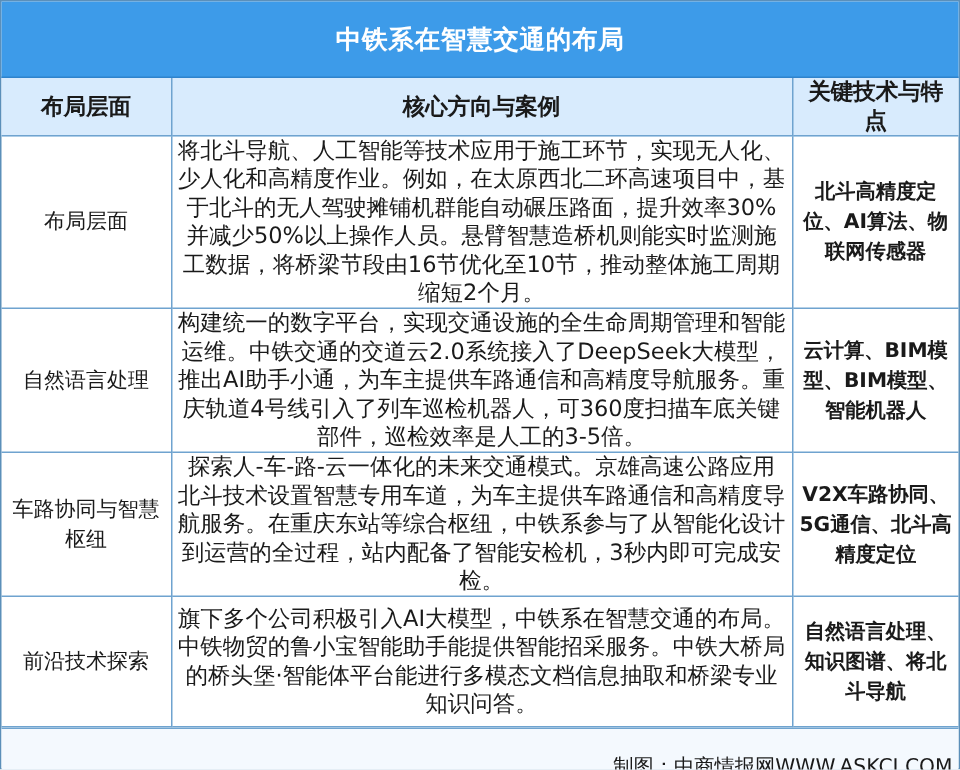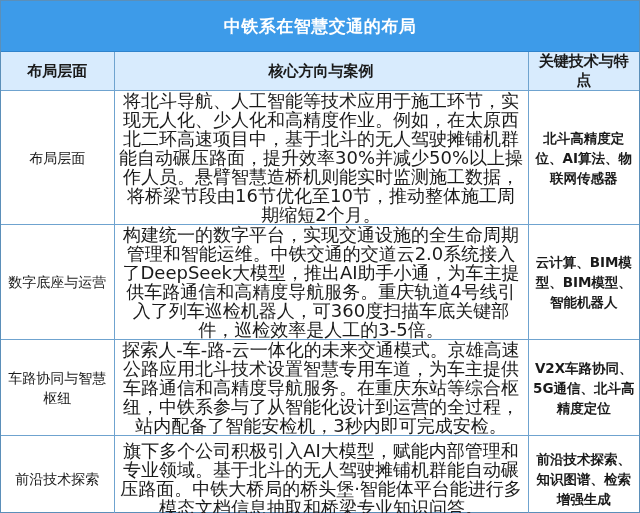--- a/index.html
+++ b/index.html
@@ -21,21 +21,21 @@
       border: 1px solid #6fa3cf; padding: 0 4px; text-align: center; vertical-align: middle;
       color: #1a1a1a; box-sizing: border-box;
     }
     table.grid tr:first-child th { border-top: none; }
     table.grid th:first-child, table.grid td:first-child { border-left: none; }
     table.grid th:last-child, table.grid td:last-child { border-right: none; }
     th.hdr {
       background: #d8ebfd; height: 37px; font-size: 15px; font-weight: bold; color: #111;
     }
     td.layer { font-size: 14px; line-height: 20px; }
-    td.desc { font-size: 18px; line-height: 19px; padding: 0 6px; text-align: center; }
+    td.desc { font-size: 15px; line-height: 19px; padding: 0 6px; text-align: center; }
     td.tech { font-size: 13.5px; line-height: 20px; font-weight: bold; }
     tr.r1 td { height: 98px; }
     tr.r2 td { height: 96px; }
     tr.r3 td { height: 93px; }
     tr.r4 td { height: 87px; }
     .caption {
       height: 50px; background: #f4f9fe; display: flex; align-items: center; justify-content: flex-end;
       padding-right: 4px; font-size: 13.5px; color: #1a1a1a; box-sizing: border-box;
       border-top: 1px solid #6fa3cf;
     }
@@ -57,31 +57,31 @@
       <th class="hdr">布局层面</th>
       <th class="hdr">核心方向与案例</th>
       <th class="hdr">关键技术与特点</th>
     </tr>
     <tr class="r1">
       <td class="layer">布局层面</td>
       <td class="desc">将北斗导航、人工智能等技术应用于施工环节，实现无人化、少人化和高精度作业。例如，在太原西北二环高速项目中，基于北斗的无人驾驶摊铺机群能自动碾压路面，提升效率30%并减少50%以上操作人员。悬臂智慧造桥机则能实时监测施工数据，将桥梁节段由16节优化至10节，推动整体施工周期缩短2个月。</td>
       <td class="tech">北斗高精度定位、AI算法、物联网传感器</td>
     </tr>
     <tr class="r2">
-      <td class="layer">数字底座与运营</td>
+      <td class="layer">自然语言处理</td>
       <td class="desc">构建统一的数字平台，实现交通设施的全生命周期管理和智能运维。中铁交通的交道云2.0系统接入了DeepSeek大模型，推出AI助手小通，为车主提供车路通信和高精度导航服务。重庆轨道4号线引入了列车巡检机器人，可360度扫描车底关键部件，巡检效率是人工的3-5倍。</td>
       <td class="tech">云计算、BIM模型、BIM模型、智能机器人</td>
     </tr>
     <tr class="r3">
       <td class="layer">车路协同与智慧枢纽</td>
       <td class="desc">探索人-车-路-云一体化的未来交通模式。京雄高速公路应用北斗技术设置智慧专用车道，为车主提供车路通信和高精度导航服务。在重庆东站等综合枢纽，中铁系参与了从智能化设计到运营的全过程，站内配备了智能安检机，3秒内即可完成安检。</td>
       <td class="tech">V2X车路协同、5G通信、北斗高精度定位</td>
     </tr>
     <tr class="r4">
       <td class="layer">前沿技术探索</td>
-      <td class="desc">旗下多个公司积极引入AI大模型，赋能内部管理和专业领域。基于北斗的无人驾驶摊铺机群能自动碾压路面。中铁大桥局的桥头堡·智能体平台能进行多模态文档信息抽取和桥梁专业知识问答。</td>
-      <td class="tech">前沿技术探索、知识图谱、检索增强生成</td>
+      <td class="desc">旗下多个公司积极引入AI大模型，中铁系在智慧交通的布局。中铁物贸的鲁小宝智能助手能提供智能招采服务。中铁大桥局的桥头堡·智能体平台能进行多模态文档信息抽取和桥梁专业知识问答。</td>
+      <td class="tech">自然语言处理、知识图谱、将北斗导航</td>
     </tr>
   </tbody>
     </table>
 
   <div class="caption">制图：中商情报网WWW.ASKCI.COM</div>
 </div>
 
 </body></html>

